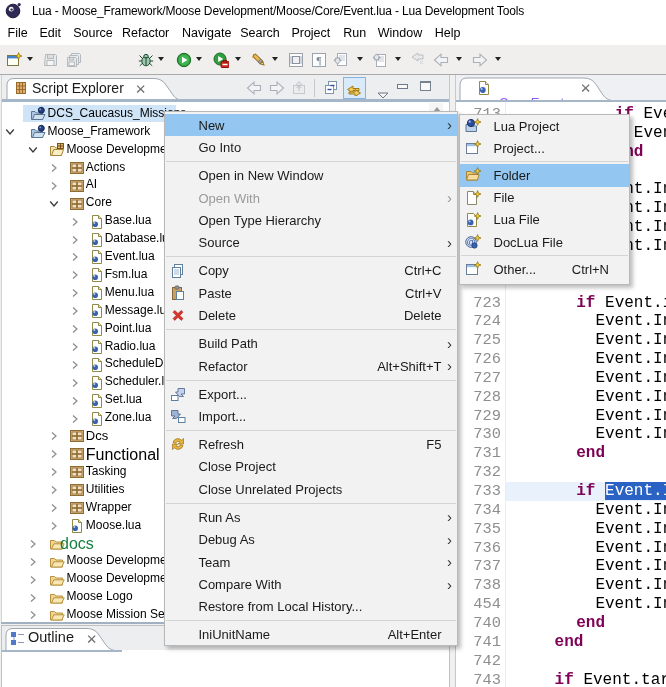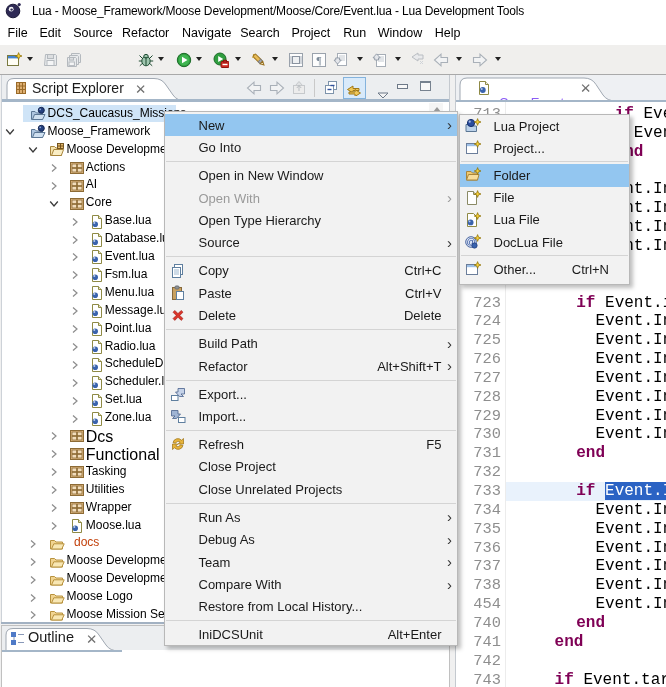--- a/index.html
+++ b/index.html
@@ -367,21 +367,21 @@
         </svg>
 <div style="position:absolute;left:66.8px;top:428.4px;width:16px;height:16px"><svg width="16" height="16" viewBox="0 0 16 16">
             <g stroke="#8d6b35" stroke-width="1">
               <rect x="1.5" y="2.5" width="13" height="11" fill="#e2bb85"></rect>
               <rect x="3" y="4" width="4.6" height="3.6" fill="#f2ddbc" stroke-width="0.8"></rect>
               <rect x="8.4" y="4" width="4.6" height="3.6" fill="#f2ddbc" stroke-width="0.8"></rect>
               <rect x="3" y="8.4" width="4.6" height="3.6" fill="#f2ddbc" stroke-width="0.8"></rect>
               <rect x="8.4" y="8.4" width="4.6" height="3.6" fill="#f2ddbc" stroke-width="0.8"></rect>
             </g>
           </svg></div>
-<div style="position:absolute;left:83.8px;top:428.0px;font-size:16px;color:#000;white-space:nowrap">Dcs</div>
+<div style="position:absolute;left:83.8px;top:428.0px;font-size:13px;color:#000;white-space:nowrap">Dcs</div>
 <svg style="position:absolute;left:48px;top:449.3px" width="8" height="10" viewBox="0 0 8 10">
           <polyline points="2,1.5 6,5 2,8.5" fill="none" stroke="#8c8c8c" stroke-width="1.2"></polyline>
         </svg>
 <div style="position:absolute;left:66.8px;top:446.3px;width:16px;height:16px"><svg width="16" height="16" viewBox="0 0 16 16">
             <g stroke="#8d6b35" stroke-width="1">
               <rect x="1.5" y="2.5" width="13" height="11" fill="#e2bb85"></rect>
               <rect x="3" y="4" width="4.6" height="3.6" fill="#f2ddbc" stroke-width="0.8"></rect>
               <rect x="8.4" y="4" width="4.6" height="3.6" fill="#f2ddbc" stroke-width="0.8"></rect>
               <rect x="3" y="8.4" width="4.6" height="3.6" fill="#f2ddbc" stroke-width="0.8"></rect>
               <rect x="8.4" y="8.4" width="4.6" height="3.6" fill="#f2ddbc" stroke-width="0.8"></rect>
@@ -437,21 +437,21 @@
             <circle cx="5.3" cy="9.1" r="1" fill="#b9ccea"></circle>
           </svg></div>
 <div style="position:absolute;left:83.8px;top:517.5px;font-size:12px;color:#000;white-space:nowrap">Moose.lua</div>
 <svg style="position:absolute;left:27px;top:538.8px" width="8" height="10" viewBox="0 0 8 10">
           <polyline points="2,1.5 6,5 2,8.5" fill="none" stroke="#8c8c8c" stroke-width="1.2"></polyline>
         </svg>
 <div style="position:absolute;left:47.3px;top:535.8px;width:16px;height:16px"><svg width="16" height="16" viewBox="0 0 16 16">
             <path d="M1.5 13 L1.5 4.5 L5.5 4.5 L7 6 L13.5 6 L13.5 13 Z" fill="#f1d491" stroke="#b8923e" stroke-width="1"></path>
             <path d="M2.5 13 L4.8 7.8 L15.2 7.8 L12.8 13 Z" fill="#f8e7b4" stroke="#b8923e" stroke-width="1"></path>
           </svg></div>
-<div style="position:absolute;left:72px;top:535.4px;font-size:12px;color:#c2410c;white-space:nowrap">docs</div>
+<div style="position:absolute;left:58px;top:535.4px;font-size:16px;color:#15803d;white-space:nowrap">docs</div>
 <svg style="position:absolute;left:27px;top:556.7px" width="8" height="10" viewBox="0 0 8 10">
           <polyline points="2,1.5 6,5 2,8.5" fill="none" stroke="#8c8c8c" stroke-width="1.2"></polyline>
         </svg>
 <div style="position:absolute;left:47.3px;top:553.7px;width:16px;height:16px"><svg width="16" height="16" viewBox="0 0 16 16">
             <path d="M1.5 13 L1.5 4.5 L5.5 4.5 L7 6 L13.5 6 L13.5 13 Z" fill="#f1d491" stroke="#b8923e" stroke-width="1"></path>
             <path d="M2.5 13 L4.8 7.8 L15.2 7.8 L12.8 13 Z" fill="#f8e7b4" stroke="#b8923e" stroke-width="1"></path>
           </svg></div>
 <div style="position:absolute;left:64.6px;top:553.3px;font-size:12px;color:#000;white-space:nowrap">Moose Development Guide</div>
 <svg style="position:absolute;left:27px;top:574.6px" width="8" height="10" viewBox="0 0 8 10">
           <polyline points="2,1.5 6,5 2,8.5" fill="none" stroke="#8c8c8c" stroke-width="1.2"></polyline>
@@ -738,21 +738,21 @@
       <span class="mlb">Compare With</span>
       <span class="sub">›</span>
     </div>
     <div class="mi">
       <span class="mic"></span>
       <span class="mlb">Restore from Local History...</span>
     </div>
     <div class="msep"></div>
     <div class="mi">
       <span class="mic"></span>
-      <span class="mlb">IniDCSUnit</span>
+      <span class="mlb">IniUnitName</span>
       <span class="msc">Alt+Enter</span>
     </div>
 </div>
 
 <div class="menu sm" style="left:459px;top:114px;width:171px;height:170.5px">
 <div class="mi">
       <span class="mic"><svg width="16" height="16" viewBox="0 0 16 16">
           <path d="M1 13.5 L1 6.5 L4.5 6.5 L6 8 L11.5 8 L11.5 13.5 Z" fill="#bcd2ea" stroke="#5a7694"></path>
           <circle cx="6" cy="5" r="3.6" fill="#2b4d9e" stroke="#16306e"></circle>
           <circle cx="4.7" cy="3.7" r="1.1" fill="#a9bce4"></circle>

